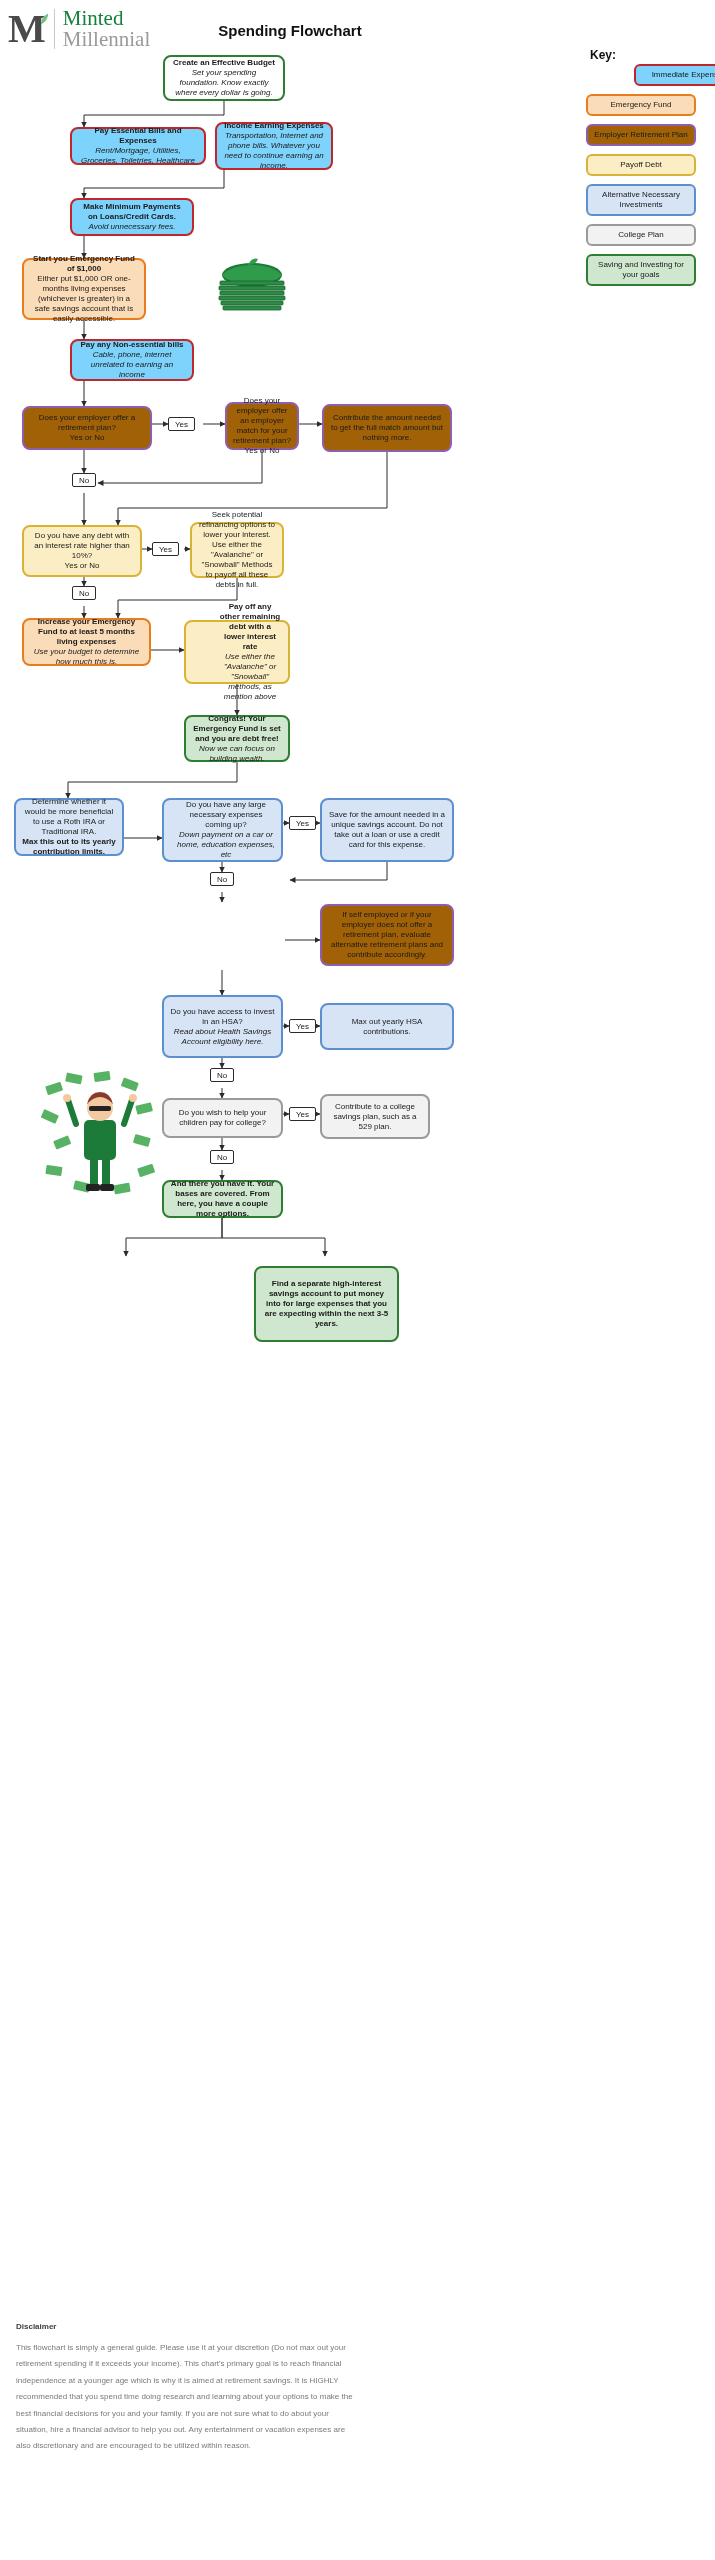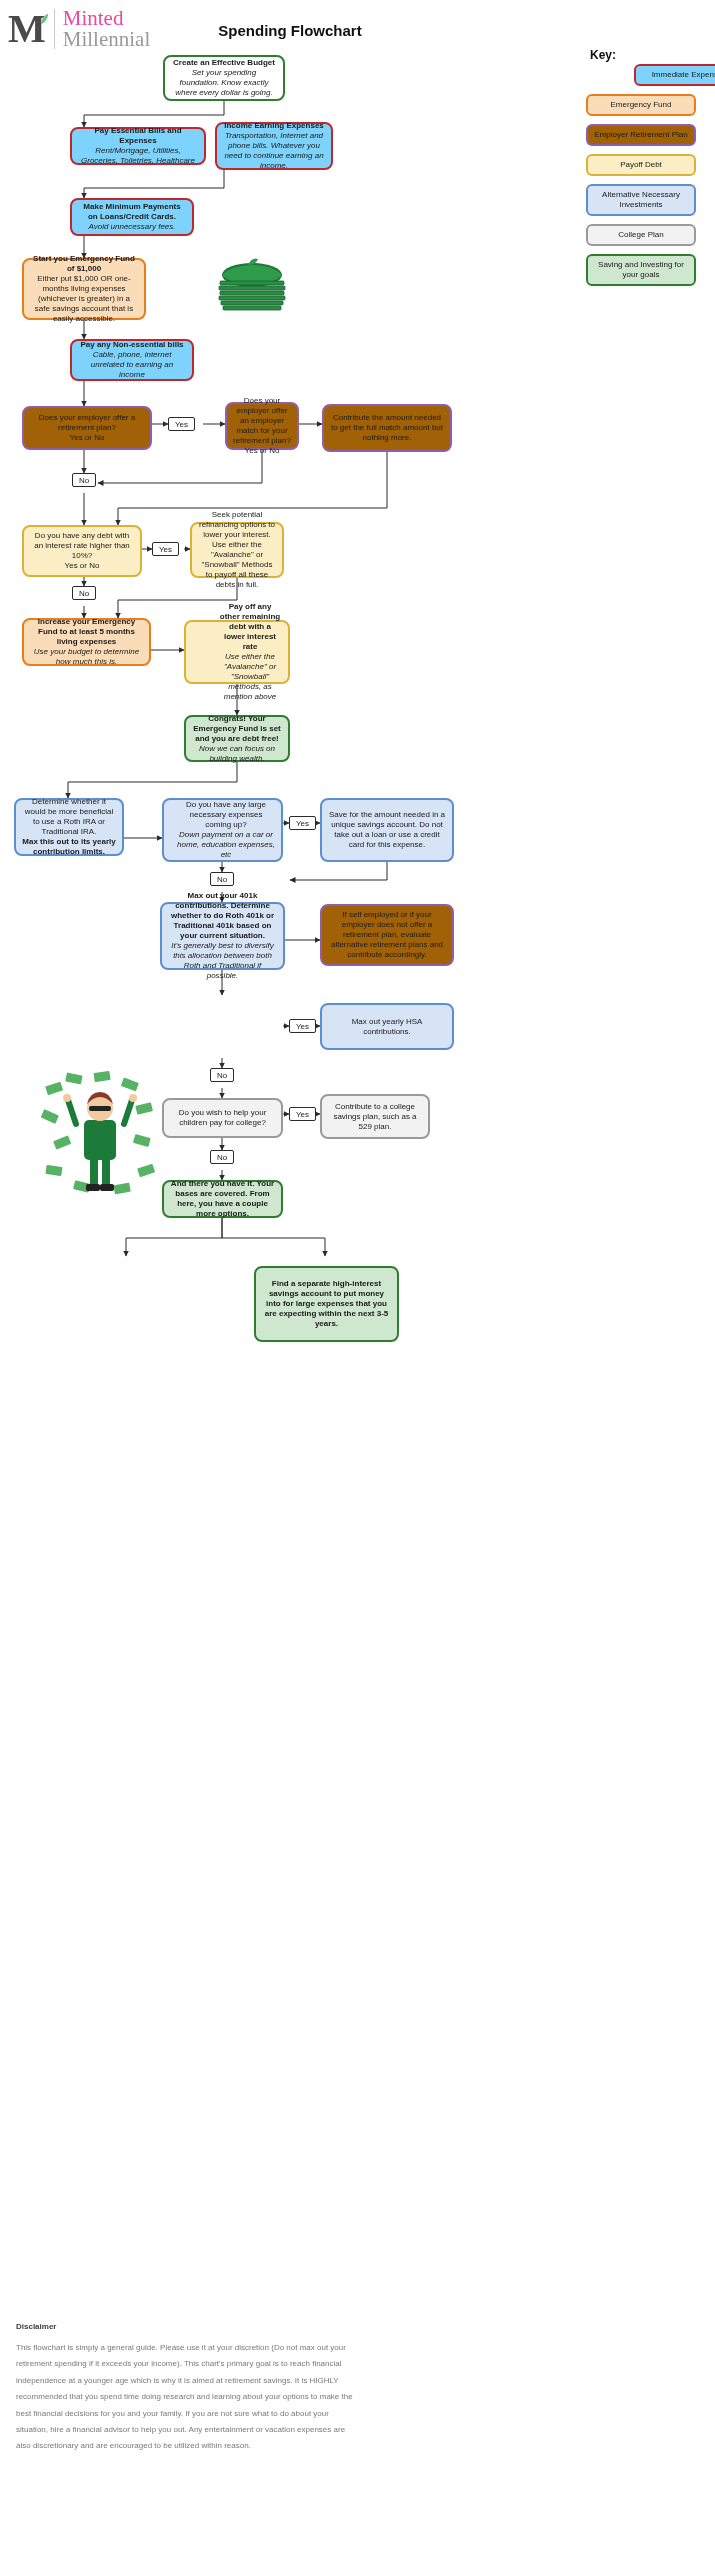--- a/index.html
+++ b/index.html
@@ -13,21 +13,21 @@
   }
   .page { position: relative; width: 715px; height: 2560px; overflow: hidden; }
 
   
   .brand { position:absolute; left:8px; top:8px; display:flex; align-items:center; gap:8px; }
   .brand-mark { position:relative; font-family:"Liberation Serif", serif; font-size:40px;
                 line-height:40px; font-weight:700; color:#4a4a4a; }
   .leaf { position:absolute; right:-2px; top:2px; width:10px; height:12px; }
   .brand-divider { width:1px; height:40px; background:#c9c9c9; }
   .brand-words { font-family:"Liberation Serif", serif; line-height:1.0; }
-  .brand-line1 { font-size:21px; color:#ec4899; }
+  .brand-line1 { font-size:21px; color:#15803d; }
   .brand-line2 { font-size:21px; color:#9a9a9a; }
   .chart-title { position:absolute; left:150px; top:22px; width:280px; text-align:center;
                  font-size:15px; font-weight:700; color:#111; }
 
   
   .key-title { position:absolute; left:590px; top:48px; font-size:12px; font-weight:700; color:#111; }
   .key-list { position:absolute; left:586px; top:64px; width:110px; }
   .key-item { width:110px; min-height:22px; margin-bottom:8px; border-radius:6px; border-width:2px;
               border-style:solid; display:flex; align-items:center; justify-content:center;
               text-align:center; font-size:8px; line-height:1.25; padding:4px 3px; }
@@ -249,29 +249,29 @@
 
   <div class="node c-alt" style="left:162px;top:798px;width:121px;height:64px;padding-left:13px;">
     <div class="p">Do you have any large necessary expenses coming up?</div>
     <div class="s">Down payment on a car or home, education expenses, etc</div>
   </div>
 
   <div class="node c-alt" style="left:320px;top:798px;width:134px;height:64px;">
     <div class="p">Save for the amount needed in a unique savings account. Do not take out a loan or use a credit card for this expense.</div>
   </div>
 
-  <div class="node c-alt" style="left:160px;top:902px;width:125px;height:68px;">
-    <div class="t">Max out your 401k contributions. Determine whether to do Roth 401k or Traditional 401k based on your current situation.</div>
-    <div class="s">It's generally best to diversify this allocation between both Roth and Traditional if possible.</div>
-  </div>
 
   <div class="node c-employer" style="left:320px;top:904px;width:134px;height:62px;">
     <div class="p">If self employed or if your employer does not offer a retirement plan, evaluate alternative retirement plans and contribute accordingly.</div>
   </div>
 
+  <div class="node c-alt" style="left:162px;top:995px;width:121px;height:63px;">
+    <div class="p">Do you have access to invest in an HSA?</div>
+    <div class="s">Read about Health Savings Account eligibility here.</div>
+  </div>
 
   <div class="node c-alt" style="left:320px;top:1003px;width:134px;height:47px;">
     <div class="p">Max out yearly HSA contributions.</div>
   </div>
 
   <div class="node c-college" style="left:162px;top:1098px;width:121px;height:40px;">
     <div class="p">Do you wish to help your children pay for college?</div>
   </div>
 
   <div class="node c-college" style="left:320px;top:1094px;width:110px;height:45px;">

